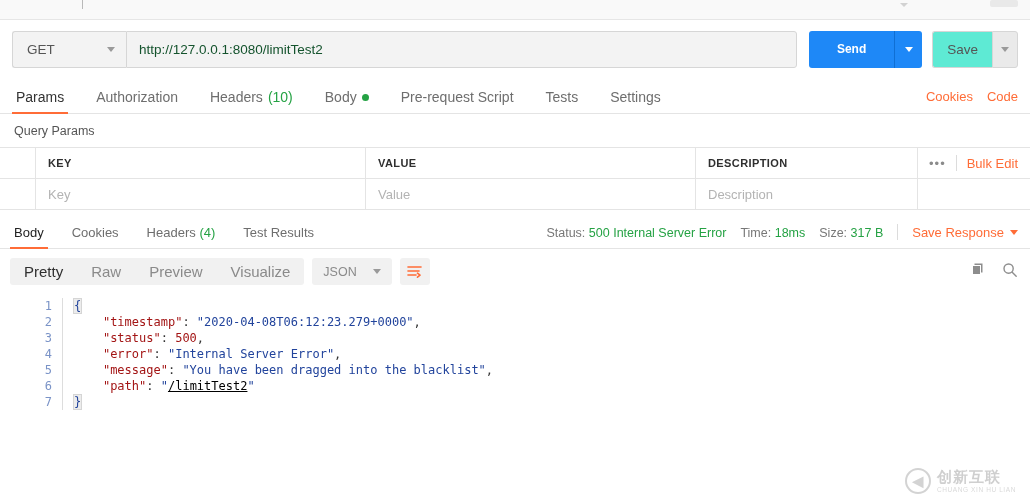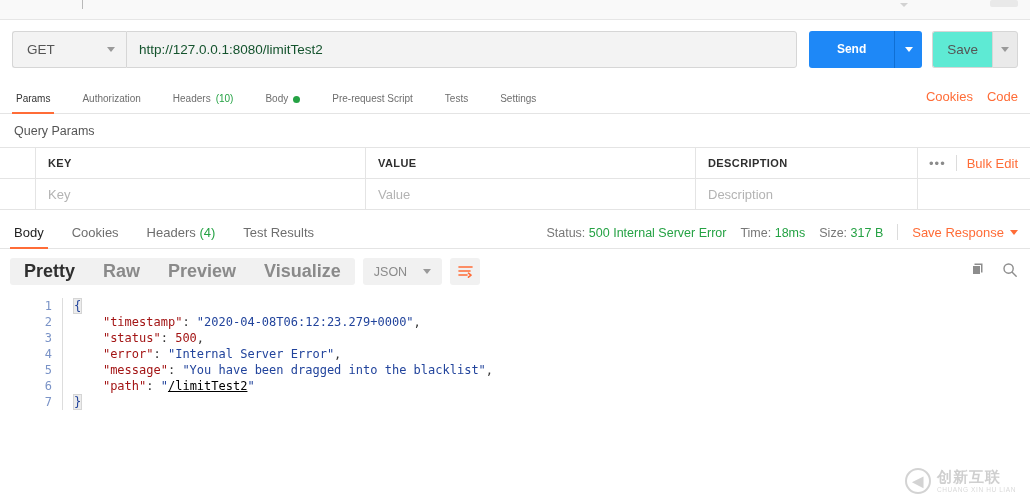--- a/index.html
+++ b/index.html
@@ -106,21 +106,21 @@
   .req-tabs {
     display: flex; align-items: flex-end;
     height: 34px;
     border-bottom: 1px solid #e4e4e4;
     padding: 0 12px 0 0;
     position: relative;
   }
   .req-tab {
     position: relative;
     padding: 0 16px 9px 16px;
-    font-size: 10px; color: #6e6e6e;
+    font-size: 14px; color: #6e6e6e;
     cursor: pointer;
     display: flex; align-items: center; gap: 5px;
     line-height: 1;
   }
   .req-tab.active { color: #333; }
   .req-tab.active::after {
     content: ""; position: absolute;
     left: 12px; right: 12px; bottom: -1px;
     height: 2px; background: #ff6c37;
   }
@@ -198,21 +198,21 @@
   .body-toolbar {
     display: flex; align-items: center;
     gap: 8px; padding: 9px 12px 9px 10px;
     position: relative;
   }
   .seg {
     display: flex; background: #f1f1f1; border-radius: 3px; height: 27px;
   }
   .seg-item {
     display: flex; align-items: center; padding: 0 14px;
-    font-size: 18px; color: #8a8a8a; cursor: pointer; font-weight: bold;
+    font-size: 15px; color: #8a8a8a; cursor: pointer;
   }
   .seg-item.active { color: #2f2f2f; }
   .fmt-select {
     display: flex; align-items: center; gap: 16px;
     height: 27px; background: #f1f1f1; border-radius: 3px;
     padding: 0 11px; font-size: 12.5px; color: #8a8a8a; cursor: pointer;
   }
   .wrap-btn {
     width: 30px; height: 27px; background: #f1f1f1; border-radius: 3px;
     display: flex; align-items: center; justify-content: center; cursor: pointer;

